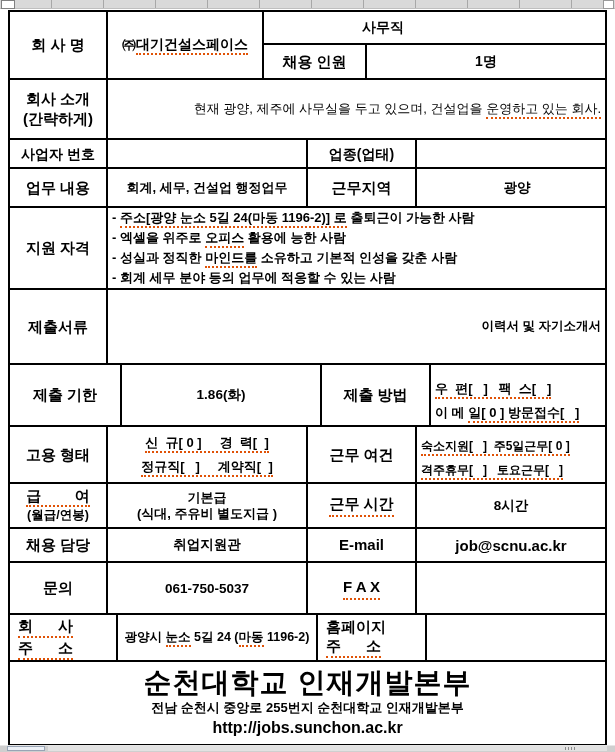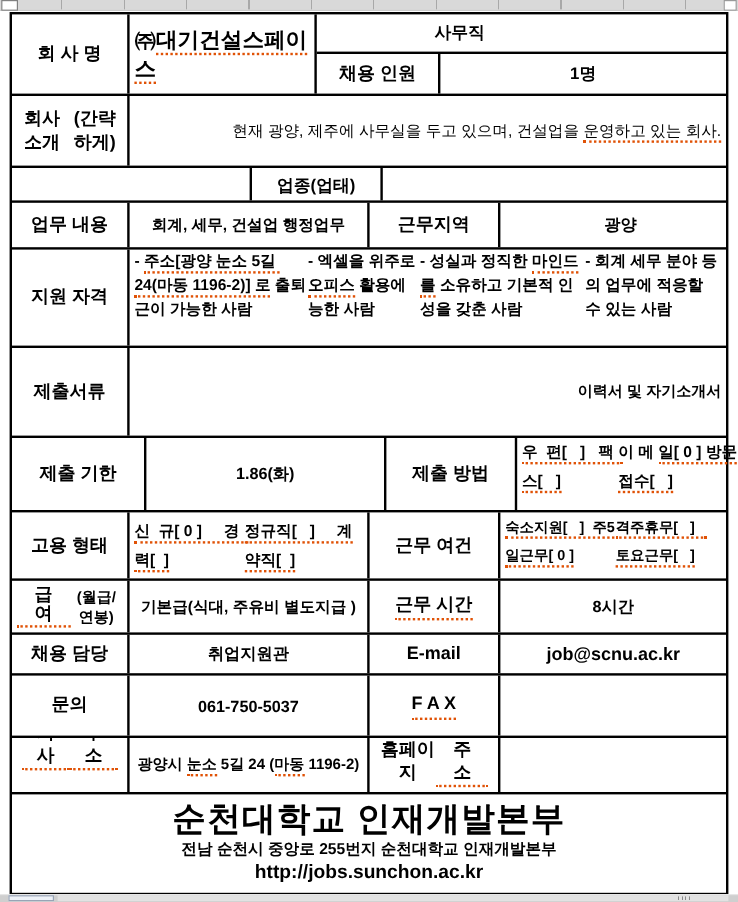--- a/index.html
+++ b/index.html
@@ -29,21 +29,21 @@
     display:flex;flex-direction:column;
   }
   .row{display:flex;flex:none;box-sizing:border-box;border-bottom:2px solid #000}
   .row.last{border-bottom:none}
   .c{
     box-sizing:border-box;border-right:2px solid #000;
     display:flex;align-items:center;justify-content:center;
     padding:0 4px;overflow:hidden;flex:none;
   }
   .c.end{border-right:none}
-  .col{flex-direction:row;justify-content:center}
+  .col{flex-direction:column;justify-content:center}
   .left{justify-content:flex-end}
   .lbl{font-weight:bold;font-size:15px;text-align:center;line-height:20px}
   .lbl-s{font-weight:bold;font-size:14px;text-align:center;line-height:18px}
   .val{font-weight:bold;font-size:13.5px;text-align:center}
   .val-l{font-weight:bold;font-size:13px}
   .plain{font-weight:normal;font-size:13px}
   .t{white-space:pre-wrap}
   .sq{border-bottom:2px dotted #e05206;padding-bottom:1px}
   .line{line-height:20px;white-space:pre-wrap}
   .line2{line-height:24px;white-space:pre-wrap}
@@ -77,21 +77,21 @@
 <div class="corner-box"></div>
 <div class="corner-box-r"></div>
 
 <div class="sheet">
 
   <div class="row" style="height:68px">
     <div class="c lbl" style="width:98px">
       <span class="t">회 사 명</span>
     </div>
     <div class="c" style="width:156px">
-      <span class="val-l" style="font-size:18px">
+      <span class="val-l" style="font-size:14px">
         <span class="t">㈜</span><span class="t sq">대기건설스페이스</span>
       </span>
     </div>
     <div style="width:341px;display:flex;flex-direction:column">
       <div style="display:flex;height:33px;border-bottom:2px solid #000;box-sizing:border-box">
         <div class="c end val" style="width:238px;font-size:14px">
           <span class="t">사무직</span>
         </div>
       </div>
       <div style="display:flex;height:33px">
@@ -111,20 +111,23 @@
       <span class="t">(간략하게)</span>
     </div>
     <div class="c end left" style="width:497px">
       <span class="plain line">
         <span class="t">현재 광양, 제주에 사무실을 두고 있으며, 건설업을 </span><span class="t sq">운영하고 있는 회사.</span>
       </span>
     </div>
   </div>
 
   <div class="row" style="height:29px">
+    <div class="c lbl-s" style="width:98px">
+      <span class="t">사업자 번호</span>
+    </div>
     <div class="c" style="width:200px"></div>
     <div class="c lbl-s" style="width:109px">
       <span class="t">업종(업태)</span>
     </div>
     <div class="c end" style="width:188px"></div>
   </div>
 
   <div class="row" style="height:39px">
     <div class="c lbl" style="width:98px">
       <span class="t">업무 내용</span>
@@ -233,21 +236,21 @@
     <div class="c val" style="width:200px">
       <span class="t">061-750-5037</span>
     </div>
     <div class="c" style="width:109px">
       <span class="lbl t sq">F A X</span>
     </div>
     <div class="c end" style="width:188px"></div>
   </div>
 
   <div class="row" style="height:47px">
-    <div class="c col" style="width:98px;align-items:flex-end;padding:18px 8px">
+    <div class="c col" style="width:108px;align-items:flex-start;padding:18px 8px">
       <span class="lbl tight t sq" style="line-height:19px">회      사</span>
       <span class="lbl tight t sq" style="line-height:19px">주      소</span>
     </div>
     <div class="c" style="width:200px">
       <span class="val-l" style="font-size:12.5px;text-align:center">
         <span class="t">광양시 </span><span class="t sq">눈소</span><span class="t"> 5길 24 (</span><span class="t sq">마동</span><span class="t"> 1196-2)</span>
       </span>
     </div>
     <div class="c col" style="width:109px;align-items:flex-start;padding:0 8px">
       <span class="lbl tight t" style="line-height:19px">홈페이지</span>

